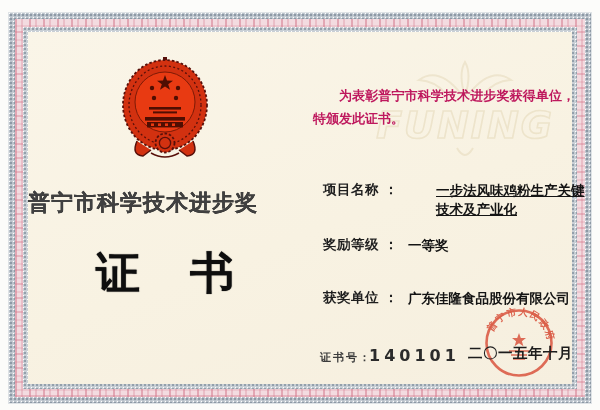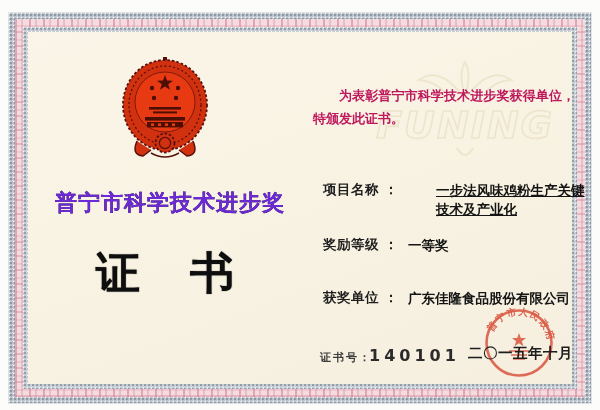--- a/index.html
+++ b/index.html
@@ -37,22 +37,22 @@
 
   
   .layer{position:absolute;inset:0;}
   .watermark{position:absolute;left:345px;top:52px;width:240px;height:125px;z-index:1;opacity:.55;}
   .seal{position:absolute;left:482px;top:306px;width:74px;height:74px;z-index:2;opacity:.92;}
   .content{position:absolute;inset:0;z-index:3;color:#1b1b1b;}
 
   .emblem{position:absolute;left:121px;top:57px;width:88px;height:102px;}
 
   .award-title{
-    position:absolute;left:28px;top:188px;width:284px;text-align:center;
-    font-size:22px;font-weight:bold;letter-spacing:1px;color:#6d28d9;
+    position:absolute;left:28px;top:188px;width:284px;
+    font-size:22px;font-weight:bold;letter-spacing:1px;color:#404040;
     text-shadow:0 0 .5px #121212;white-space:nowrap;
   }
   .cert-title{
     position:absolute;left:96px;top:244px;
     font-size:44px;font-weight:bold;letter-spacing:50px;white-space:nowrap;
     color:#0e0e0e;text-shadow:0 0 1px #0e0e0e;
   }
 
   .intro{
     position:absolute;left:313px;top:84px;width:262px;

